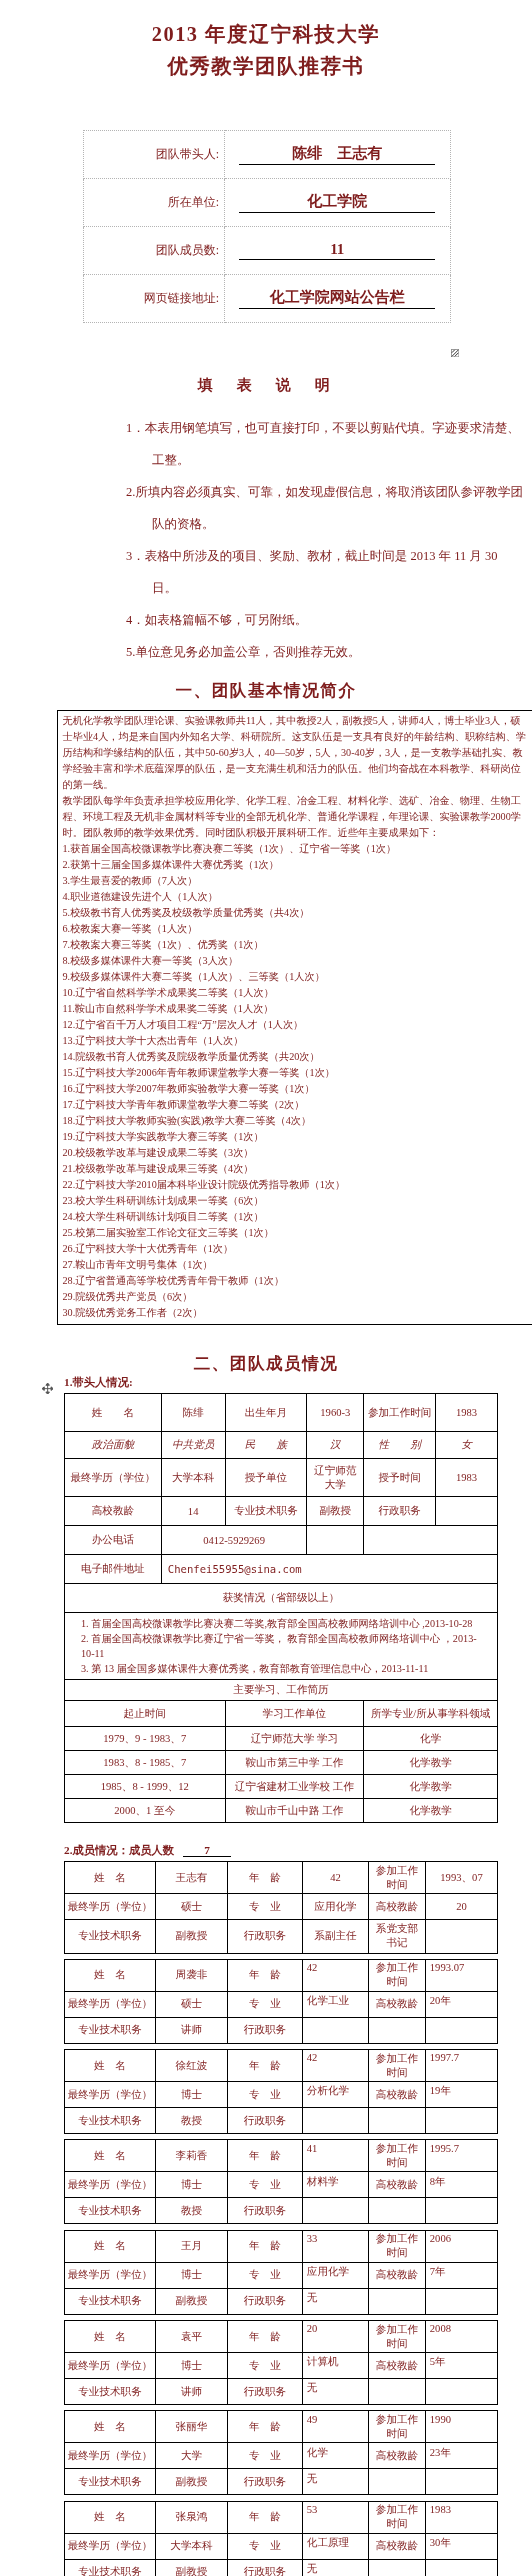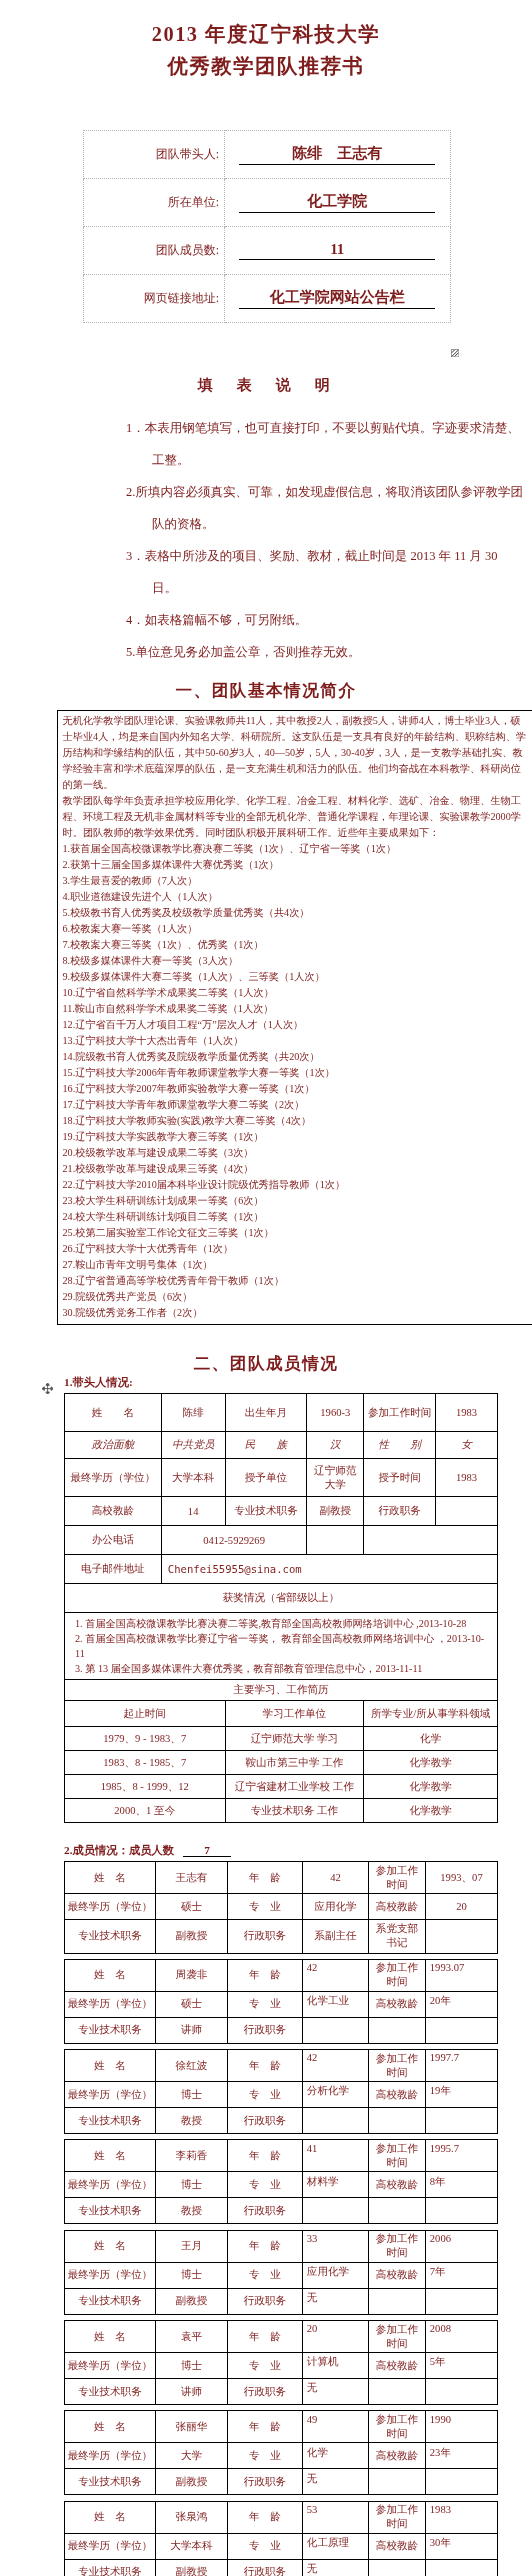--- a/index.html
+++ b/index.html
@@ -39,21 +39,21 @@
   
   .leader-label{position:absolute;top:1375px;left:64px;font-size:11.3px;font-weight:bold;}
   .move-icon{position:absolute;top:1383px;left:42px;width:11.3px;height:11.3px;cursor:move;}
   .leader-table{position:absolute;top:1393px;left:64px;width:434px;border-collapse:collapse;
                 font-size:10.6px;}
   .leader-table td{border:0.8px solid #000;text-align:center;vertical-align:middle;padding:1.5px 2.3px;}
   .leader-table{border:1.5px solid #000;}
   tr.lr1{height:38px;} tr.lr2{height:27px;font-style:italic;} tr.lr3{height:38px;} tr.lr4{height:29px;}
   tr.lr5{height:27px;} tr.lr6{height:29px;} tr.lr7{height:29px;} tr.lr8{height:29px;}
   tr.lr10{height:21px;margin-top:7px;} tr.lr11{height:26px;} tr.resume-row{height:24px;}
-  td.awards-cell{text-align:left;font-size:10.2px;line-height:15px;padding:3px 10px;height:60px;
+  td.awards-cell{text-align:left;font-size:10.2px;line-height:15px;padding:3px 16px;height:60px;
                  vertical-align:top;}
   td.email-cell{text-align:left;font-family:"DejaVu Sans Mono","Liberation Mono",monospace;
                 font-size:10.6px;padding-left:6px;}
 
   
   .members-label{position:absolute;top:1843px;left:64px;font-size:11.3px;font-weight:bold;}
   .count-line{display:inline-block;width:48px;border-bottom:1.1px solid #000;text-align:center;
               font-weight:bold;margin-left:6px;}
   .members-stack{position:absolute;top:1861px;left:64px;width:434px;}
   .member-table{width:434px;border-collapse:collapse;font-size:10.6px;border:1.5px solid #000;
@@ -300,21 +300,21 @@
         </tr>
 
         <tr class="resume-row">
           <td colspan="2">1985、8 - 1999、12</td>
           <td colspan="2">辽宁省建材工业学校 工作</td>
           <td colspan="2">化学教学</td>
         </tr>
 
         <tr class="resume-row">
           <td colspan="2">2000、1 至今</td>
-          <td colspan="2">专业技术职务 工作</td>
+          <td colspan="2">鞍山市千山中路 工作</td>
           <td colspan="2">化学教学</td>
         </tr>
       </tbody>
   </table>
 
   <div class="members-label">
     <span>2.成员情况：成员人数</span>
     <span class="count-line">7</span>
   </div>
 

